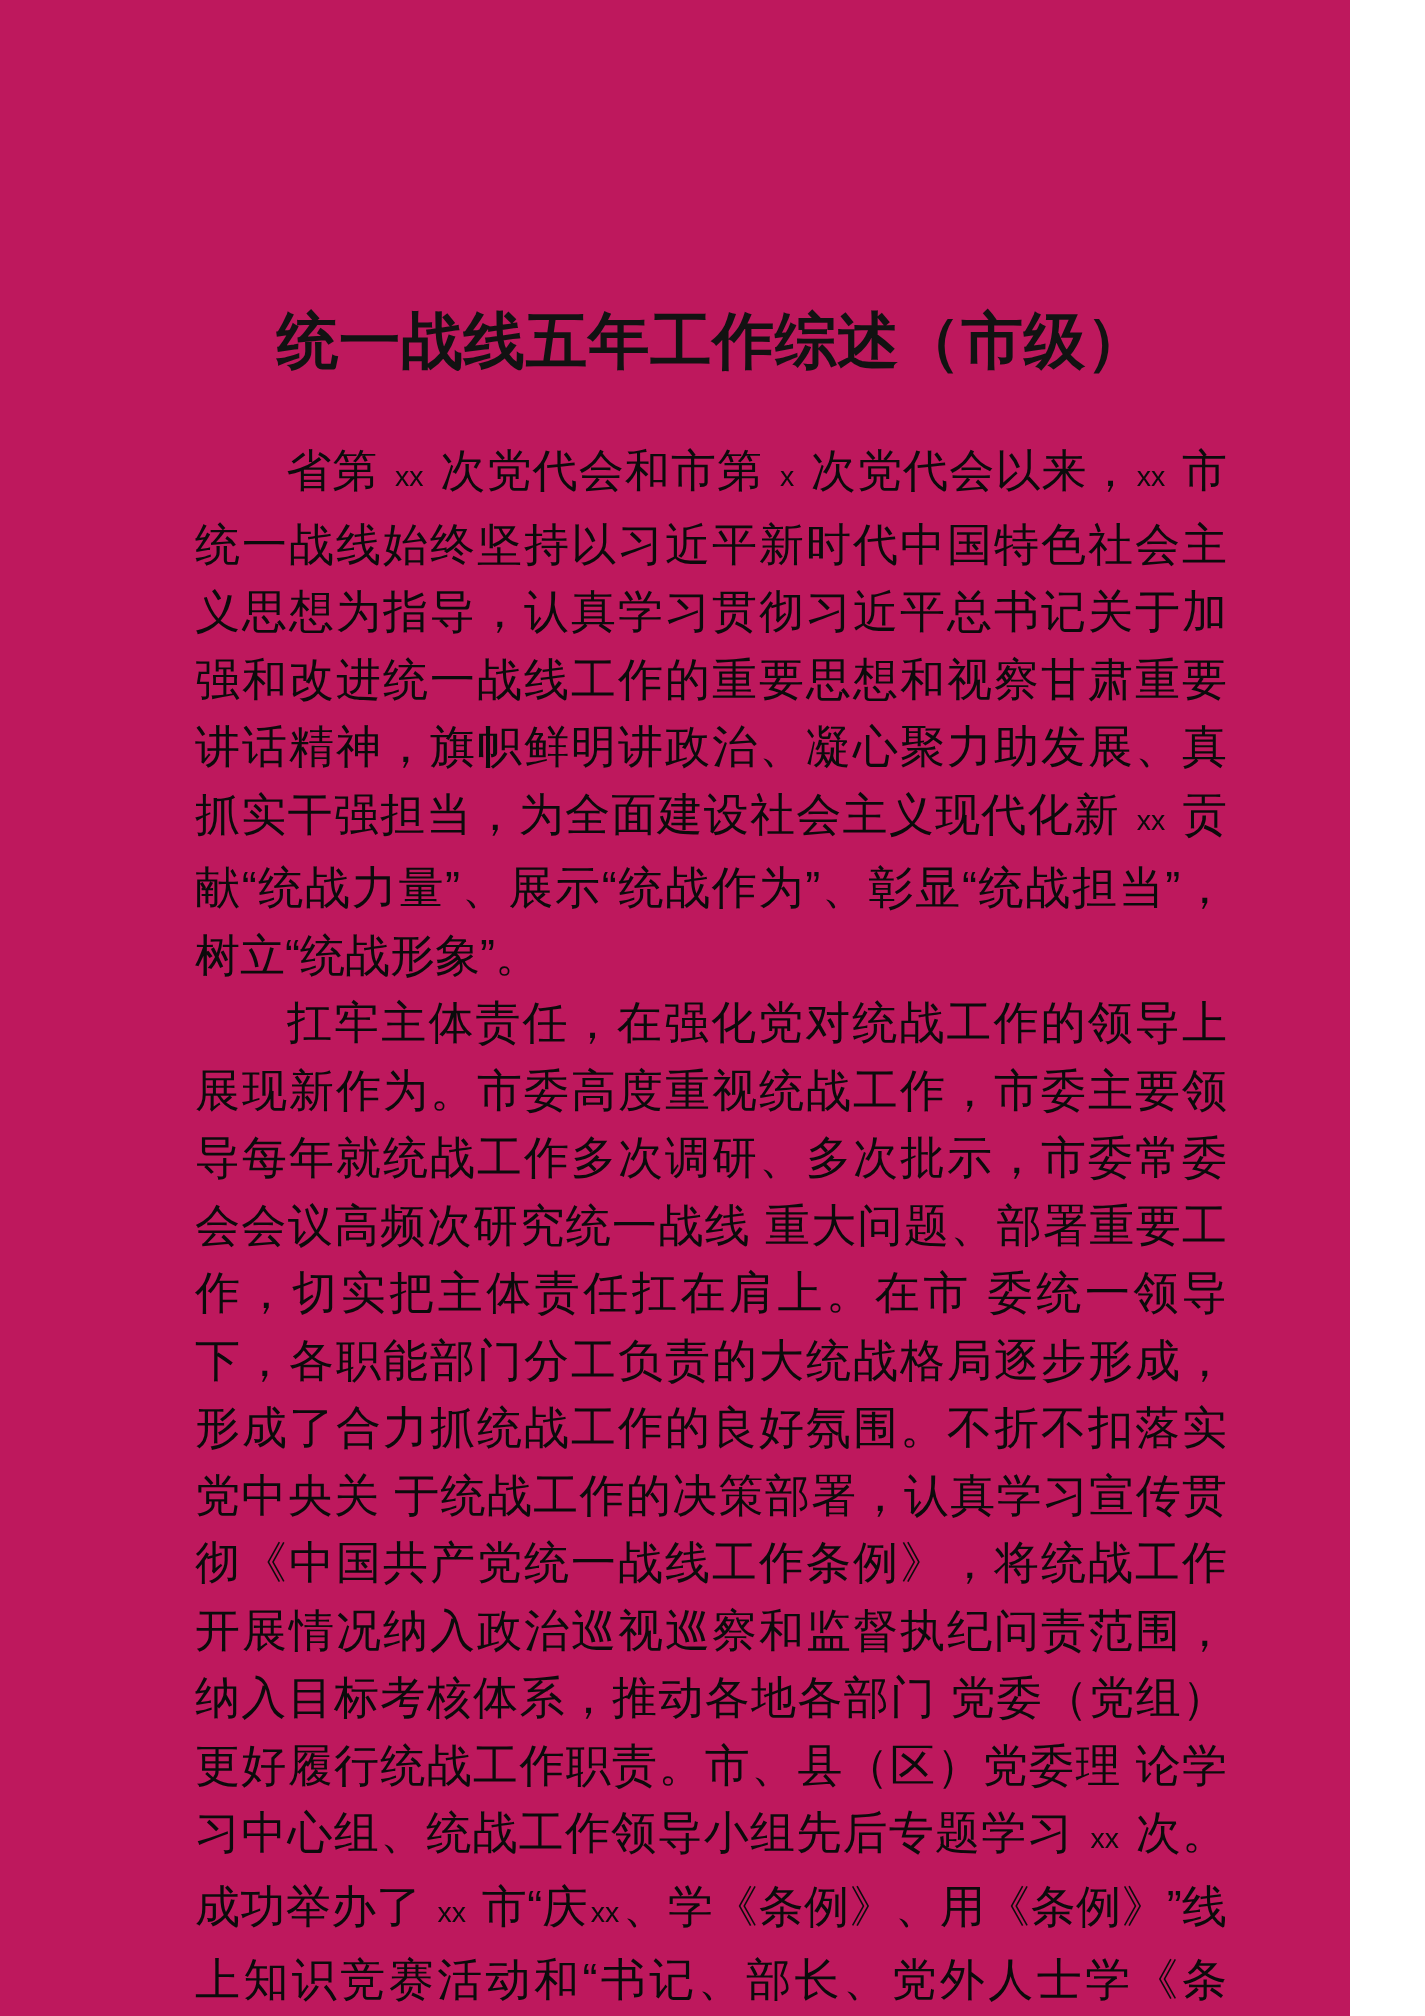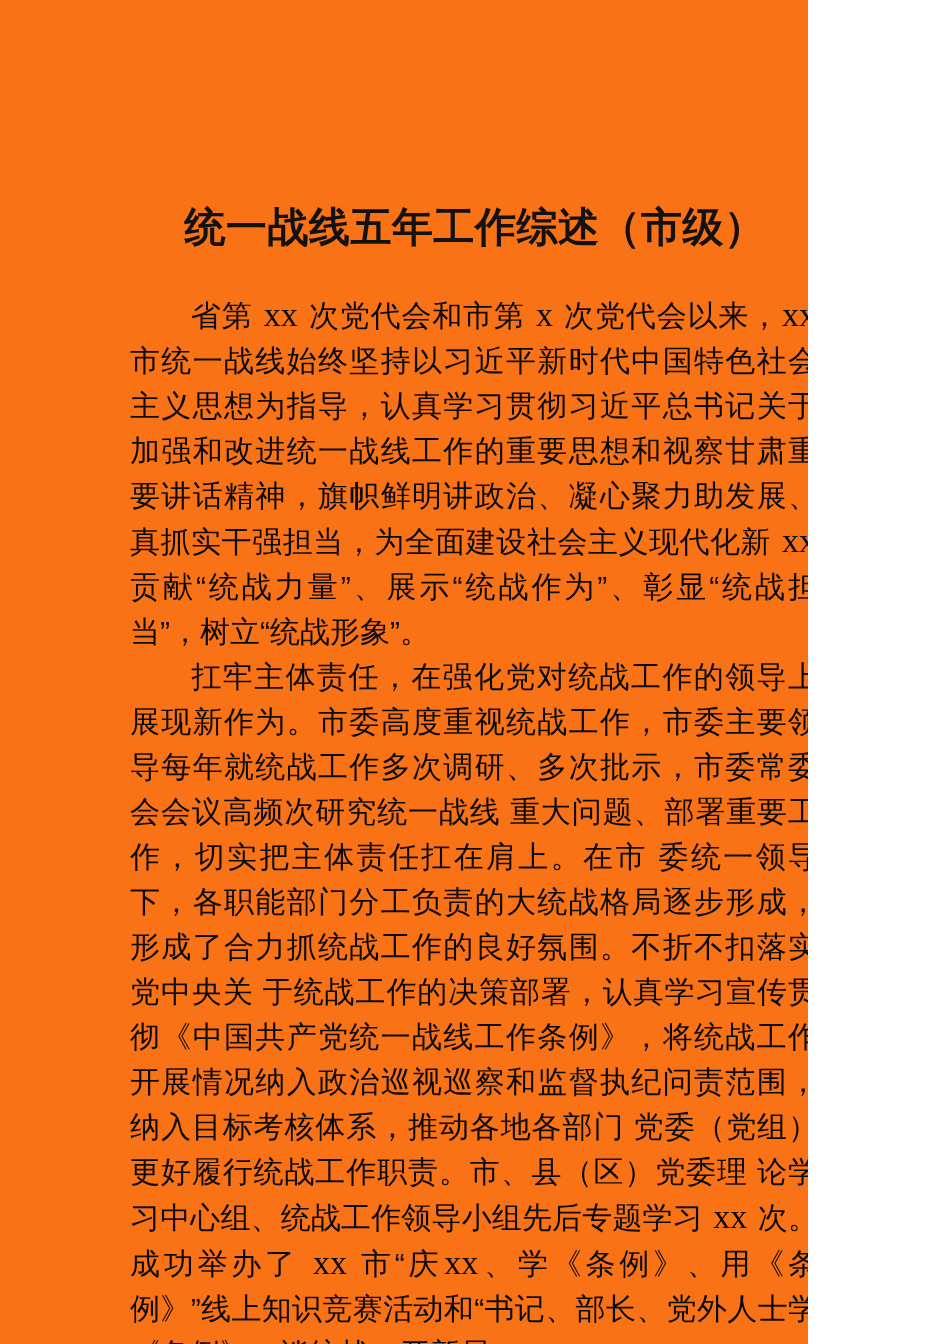--- a/index.html
+++ b/index.html
@@ -6,23 +6,23 @@
     margin: 0;
     padding: 0;
     background: #ffffff;
   }
   body {
     font-family: "Liberation Sans", "DejaVu Sans", sans-serif;
     color: #000000;
   }
   .page {
     position: relative;
-    width: 808px;
+    width: 900px;
     height: 1344px;
-    background: #f97316;
+    background: #be185d;
     overflow: hidden;
     box-sizing: border-box;
   }
   .doc-title {
     position: absolute;
     left: 0;
     top: 172px;
     width: 950px;
     text-align: center;
     font-family: "Liberation Serif", "DejaVu Serif", serif;
@@ -52,22 +52,22 @@
     word-break: break-all;
   }
   .para + .para {
     margin-top: 0px;
   }
   .para .indent {
     display: inline-block;
     width: 60px;
   }
   .lat {
-    font-family: Liberation Serif, serif;
-    font-size: 34px;
+    font-family: Liberation Sans, sans-serif;
+    font-size: 19px;
     padding: 0 2px;
   }
 </style>
 </head>
 <body>
 
 <div class="page">
 
   <h1 class="doc-title">统一战线五年工作综述（市级）</h1>
 

